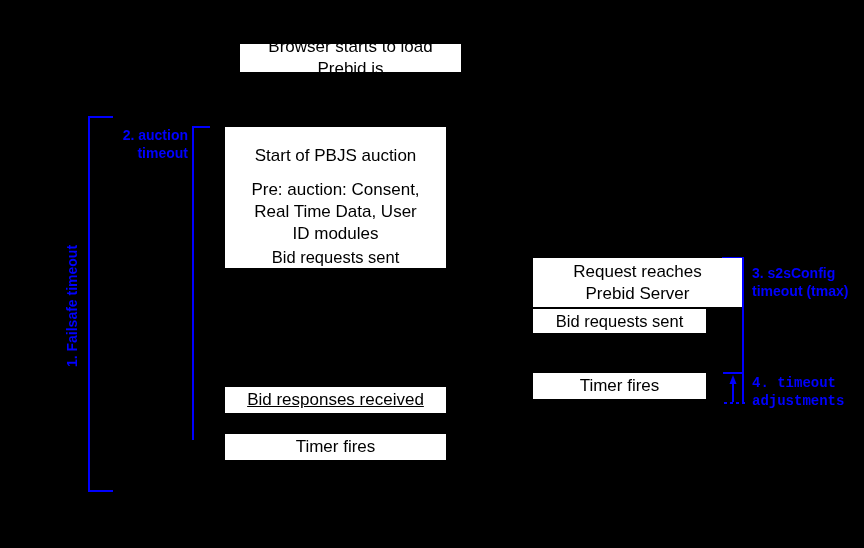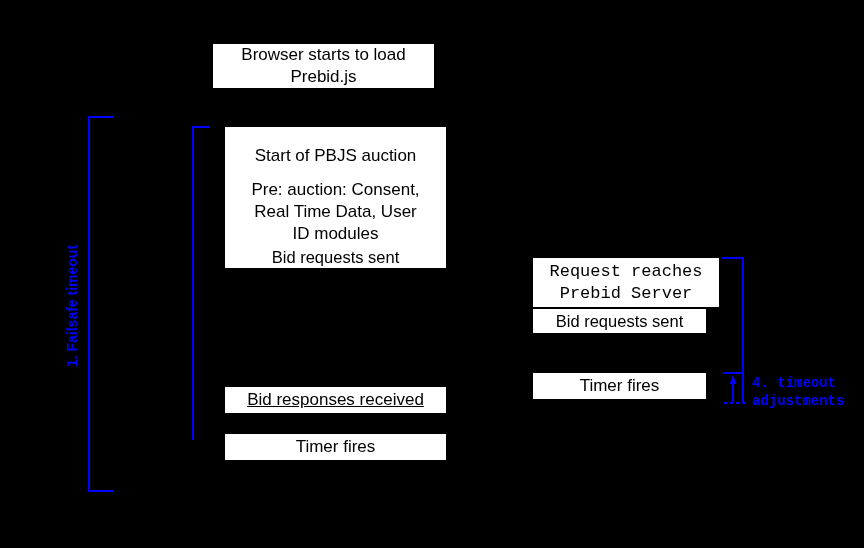--- a/index.html
+++ b/index.html
@@ -61,43 +61,47 @@
   <svg class="overlay" viewBox="0 0 864 548">
     <polyline class="stroke" points="113,117 89,117 89,491 113,491"></polyline>
     <polyline class="stroke" points="210,127 193,127 193,440"></polyline>
     <polyline class="stroke" points="722,258 743,258 743,403"></polyline>
     <line class="stroke" x1="723" y1="373" x2="743" y2="373"></line>
     <line class="stroke" x1="724" y1="403" x2="748" y2="403" stroke-dasharray="3,3"></line>
     <line class="stroke" x1="733" y1="402" x2="733" y2="381"></line>
     <polygon class="fill" points="733,375 729.5,384 736.5,384"></polygon>
   </svg>
 
-  <div class="box" style="left:213px; top:44px;  width:221px; height:44px;">Browser starts to load
+  <div class="box" style="left:240px; top:44px;  width:221px; height:28px;">Browser starts to load
 Prebid.js</div>
 
   <div class="box" style="left:225px; top:127px; width:221px; height:57px;">Start of PBJS auction</div>
 
   <div class="box" style="left:225px; top:168px; width:221px; height:88px;">Pre: auction: Consent,
 Real Time Data, User
 ID modules</div>
 
   <div class="box" style="left:225px; top:245px; width:221px; height:23px; font-size:16.5px;">Bid requests sent</div>
 
   <div class="box" style="left:225px; top:387px; width:221px; height:26px;text-decoration:underline;">Bid responses received</div>
 
   <div class="box" style="left:225px; top:434px; width:221px; height:26px;">Timer fires</div>
 
 
-  <div class="box" style="left:533px; top:258px; width:186px; height:49px;font-family:Liberation Mono, monospace;">Request reaches
+  <div class="box" style="left:533px; top:258px; width:209px; height:49px;">Request reaches
 Prebid Server</div>
 
   <div class="box" style="left:533px; top:309px; width:173px; height:24px; font-size:16.5px;">Bid requests sent</div>
 
   <div class="box" style="left:533px; top:373px; width:173px; height:26px;">Timer fires</div>
 
   <div class="blue-label label-vertical">1. Failsafe timeout</div>
 
+  <div class="blue-label label-right" style="left:98px; top:126px; width:90px;">2. auction
+timeout</div>
 
+  <div class="blue-label label-left" style="left:752px; top:264px;">3. s2sConfig
+timeout (tmax)</div>
 
   <div class="blue-label label-left" style="left:752px; top:374px;font-family:Liberation Mono, monospace;">4. timeout
 adjustments</div>
 
 </div>
 
 </body></html>

